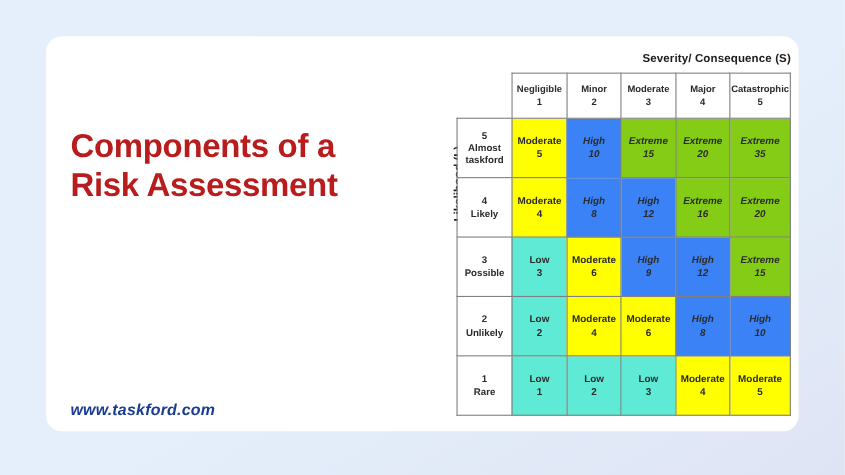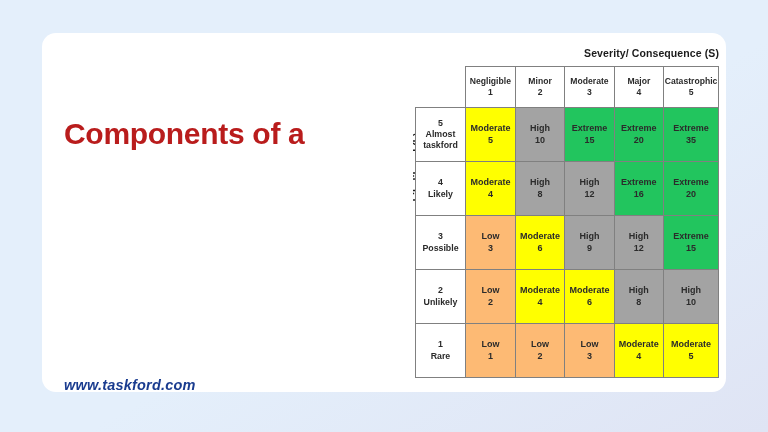--- a/index.html
+++ b/index.html
@@ -39,21 +39,21 @@
     line-height: 1.18;
     font-weight: bold;
     color: #b91c1c;
     letter-spacing: -0.3px;
     margin-top: 25px;
   }
   .headline .ln { display: block; }
   .site-url {
     position: absolute;
     left: 22px;
-    top: 344px;
+    top: 332px;
     font-size: 14.5px;
     font-style: italic;
     font-weight: bold;
     color: #1a3c8f;
     letter-spacing: 0.2px;
   }
   
   .matrix-wrap {
     position: absolute;
     left: 305px;
@@ -116,33 +116,34 @@
     background: #ffffff;
     font-size: 8.8px;
     font-weight: bold;
   }
   table.matrix td.cell {
     height: 53px;
   }
   .lvl { display: block; }
   .num { display: block; }
   
-  td.low      { background: #fdba74; color: #2b2b2b; }
+  td.low      { background: #5eead4; color: #2b2b2b; }
   td.moderate { background: #ffff00; color: #2b2b2b; }
-  td.high     { background: #a3a3a3; color: #2b2b2b; }
-  td.extreme  { background: #22c55e; color: #585858; }
+  td.high     { background: #3b82f6; color: #2b2b2b; font-style: italic; }
+  td.extreme  { background: #84cc16; color: #585858; font-style: italic; }
 </style>
 </head>
 <body>
 
 <div class="slide">
   <div class="card">
 
     <div class="headline">
       <span class="ln">Components of a</span>
+      <span class="ln">Risk Assessment</span>
     </div>
 
     <div class="site-url">www.taskford.com</div>
 
     <div class="matrix-wrap">
 
       <div class="sev-title">Severity/ Consequence (S)</div>
       <div class="like-title">Likelihood (L)</div>
 
       <table class="matrix">

